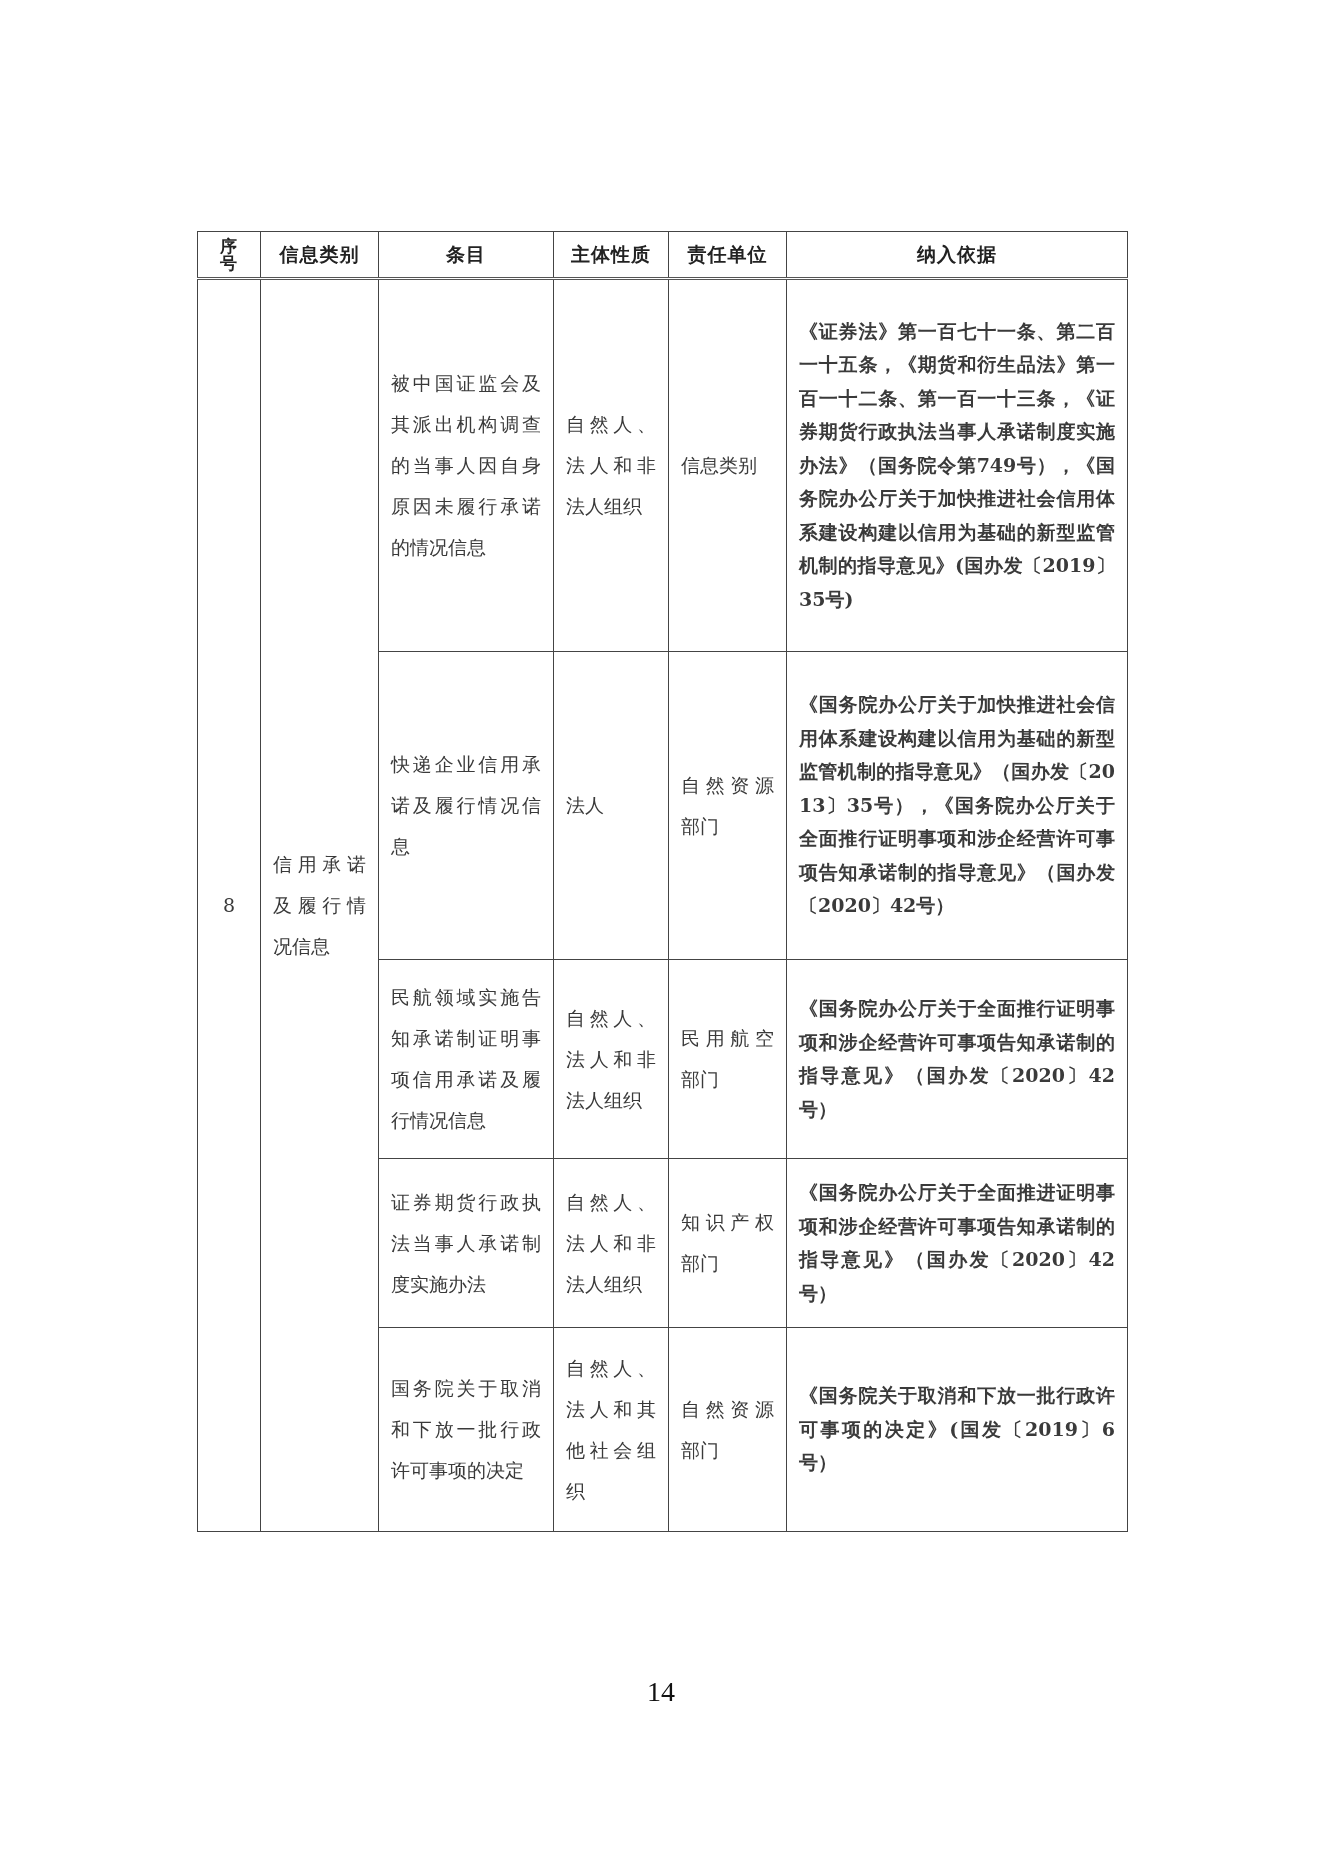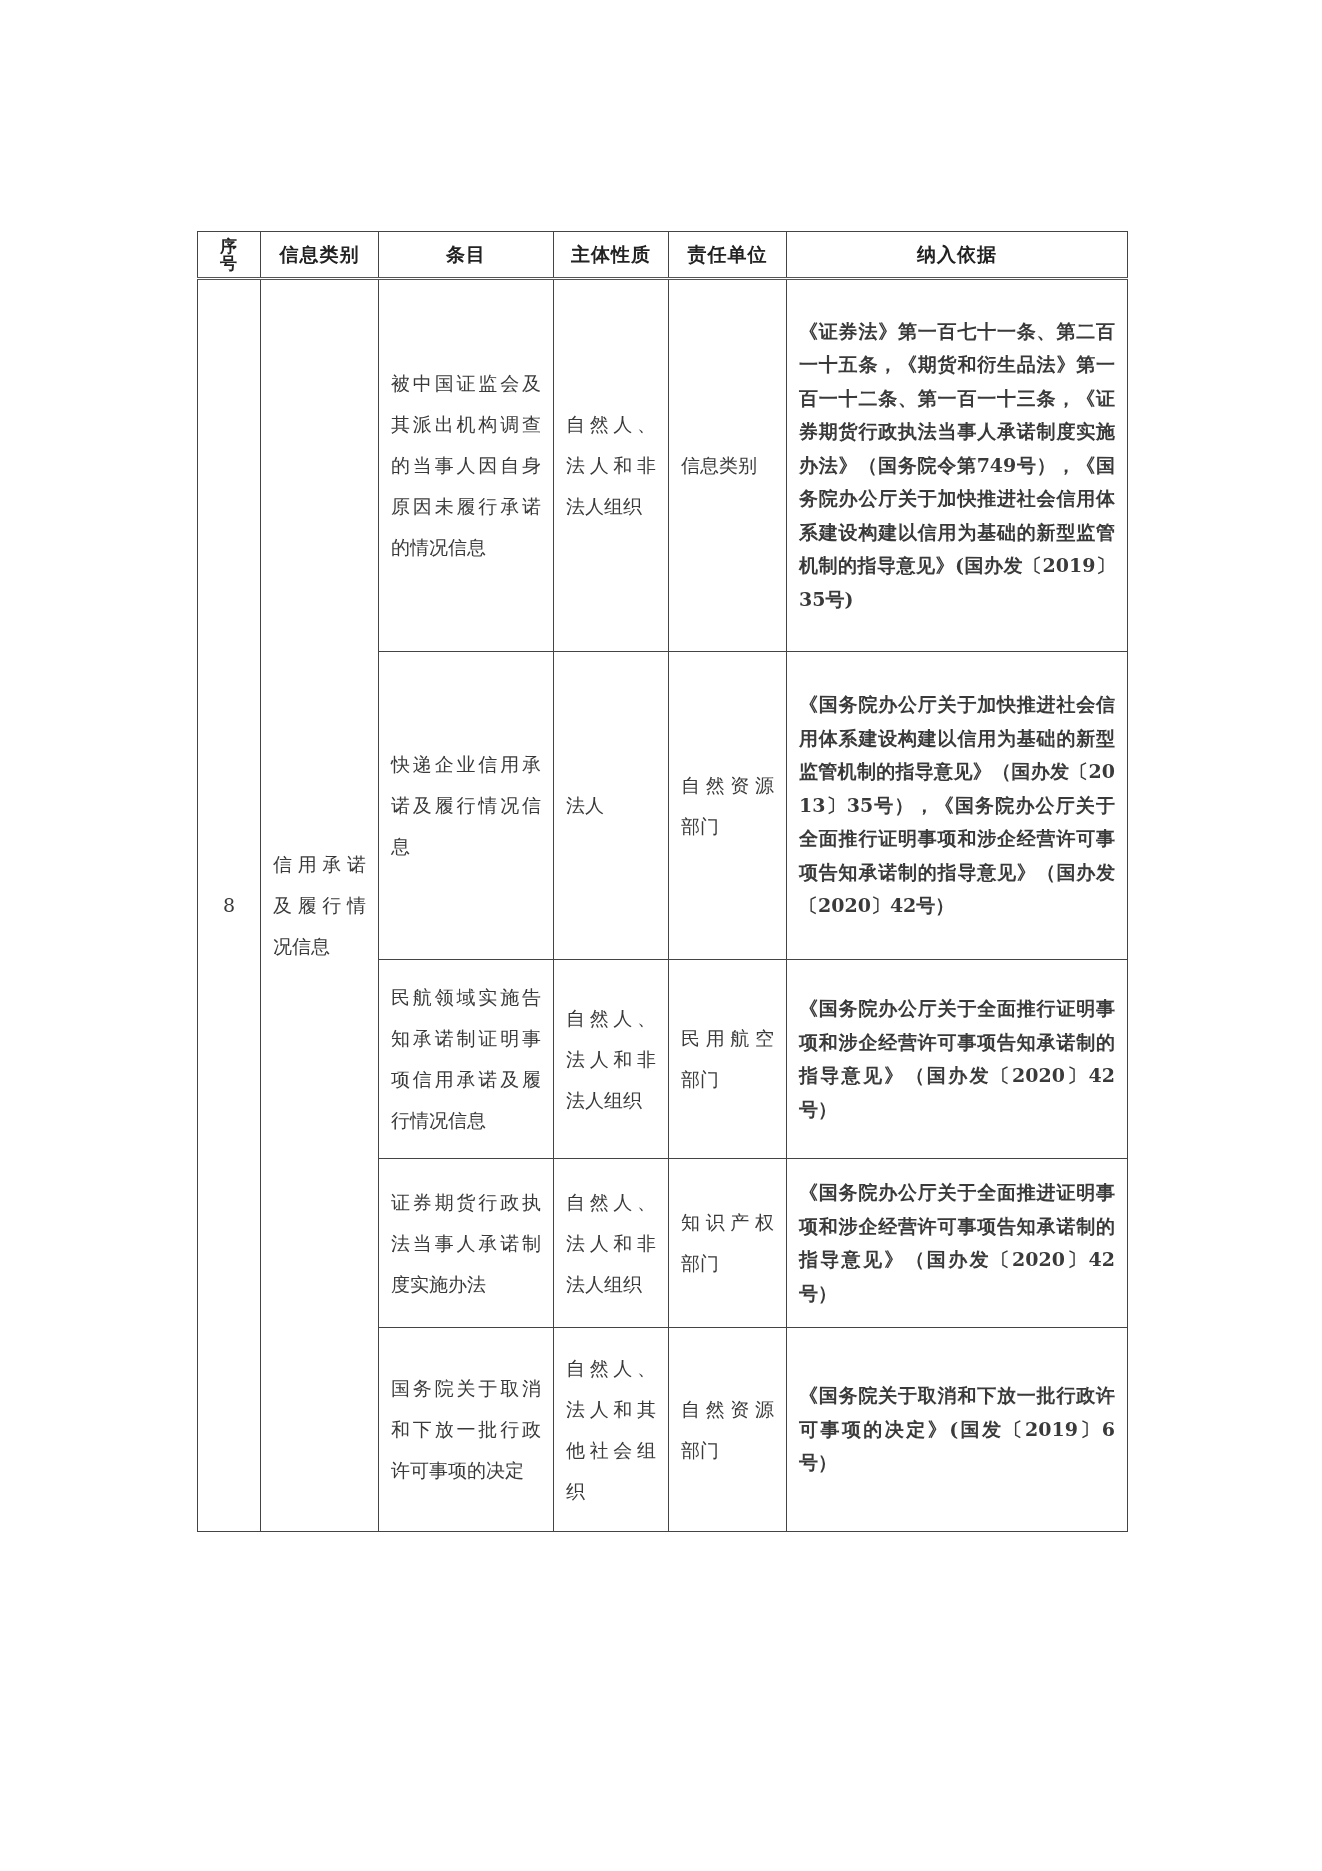--- a/index.html
+++ b/index.html
@@ -132,13 +132,14 @@
         <td>
           <div class="cell-text">自然资源部门</div>
         </td>
         <td class="col-basis">
           <div class="cell-text">《国务院关于取消和下放一批行政许可事项的决定》(国发〔2019〕6号）</div>
         </td>
       </tr>
     </tbody>
   </table>
 
+  <div class="page-number">14</div>
 </div>
 
 </body></html>

